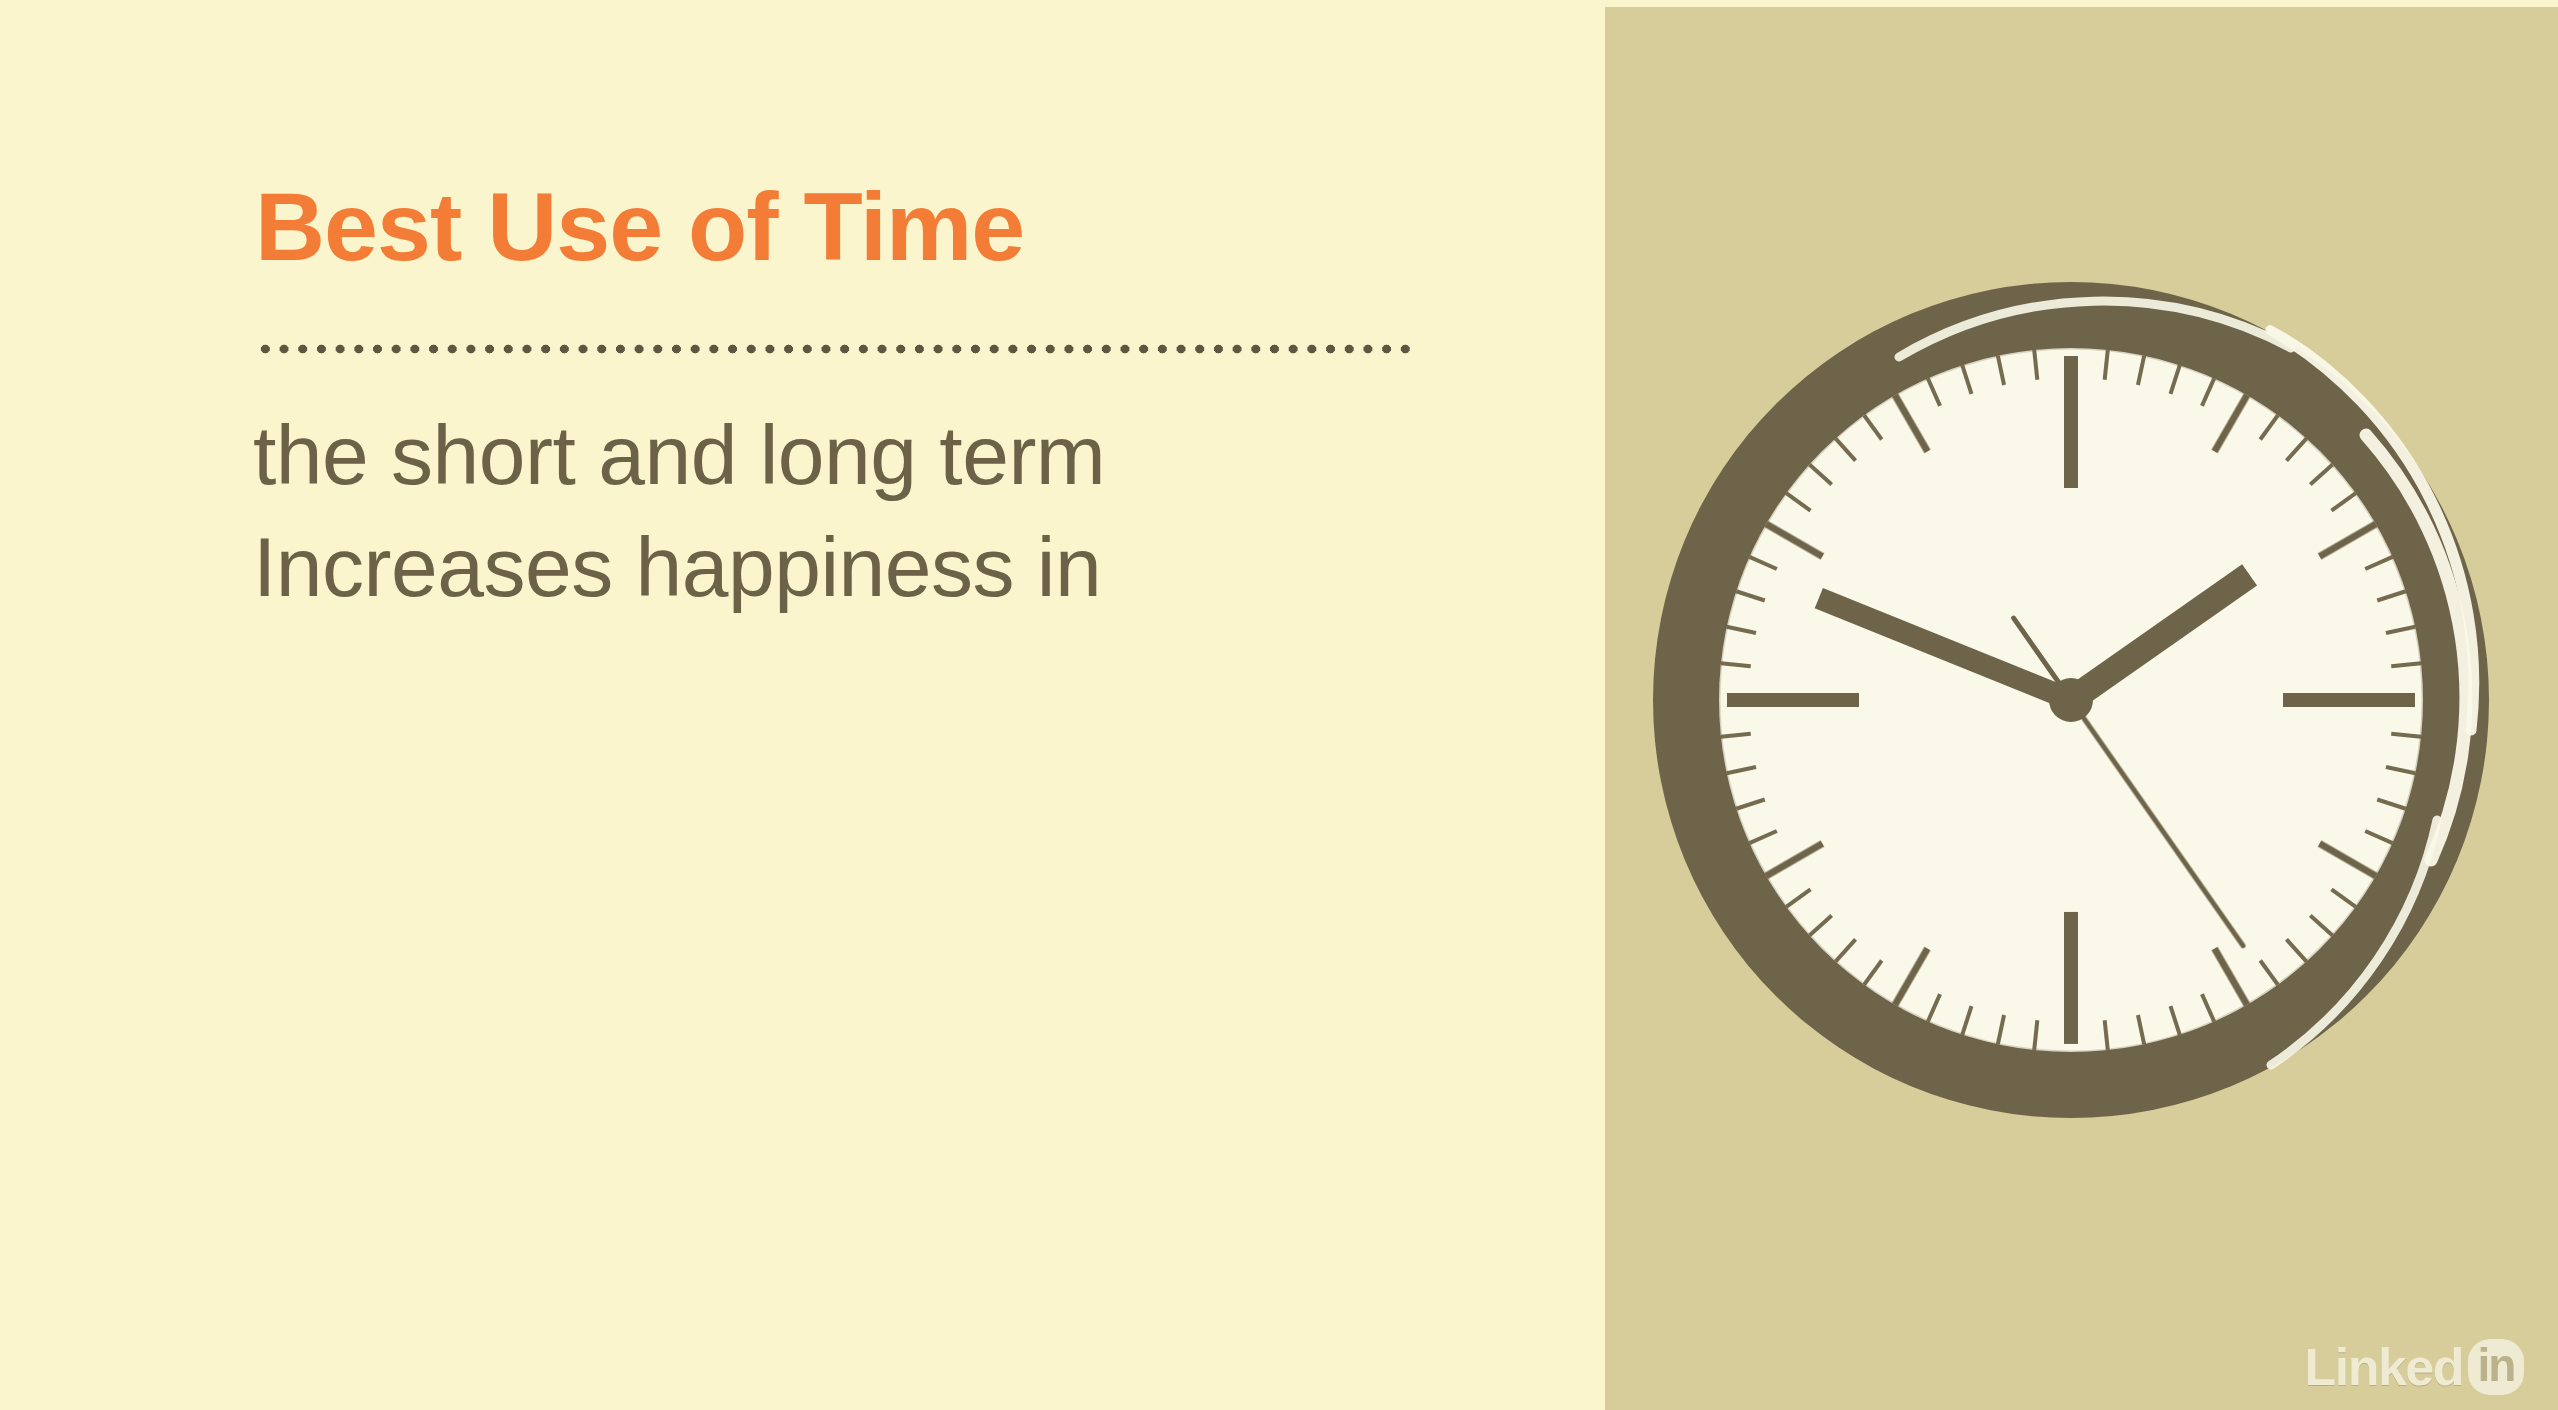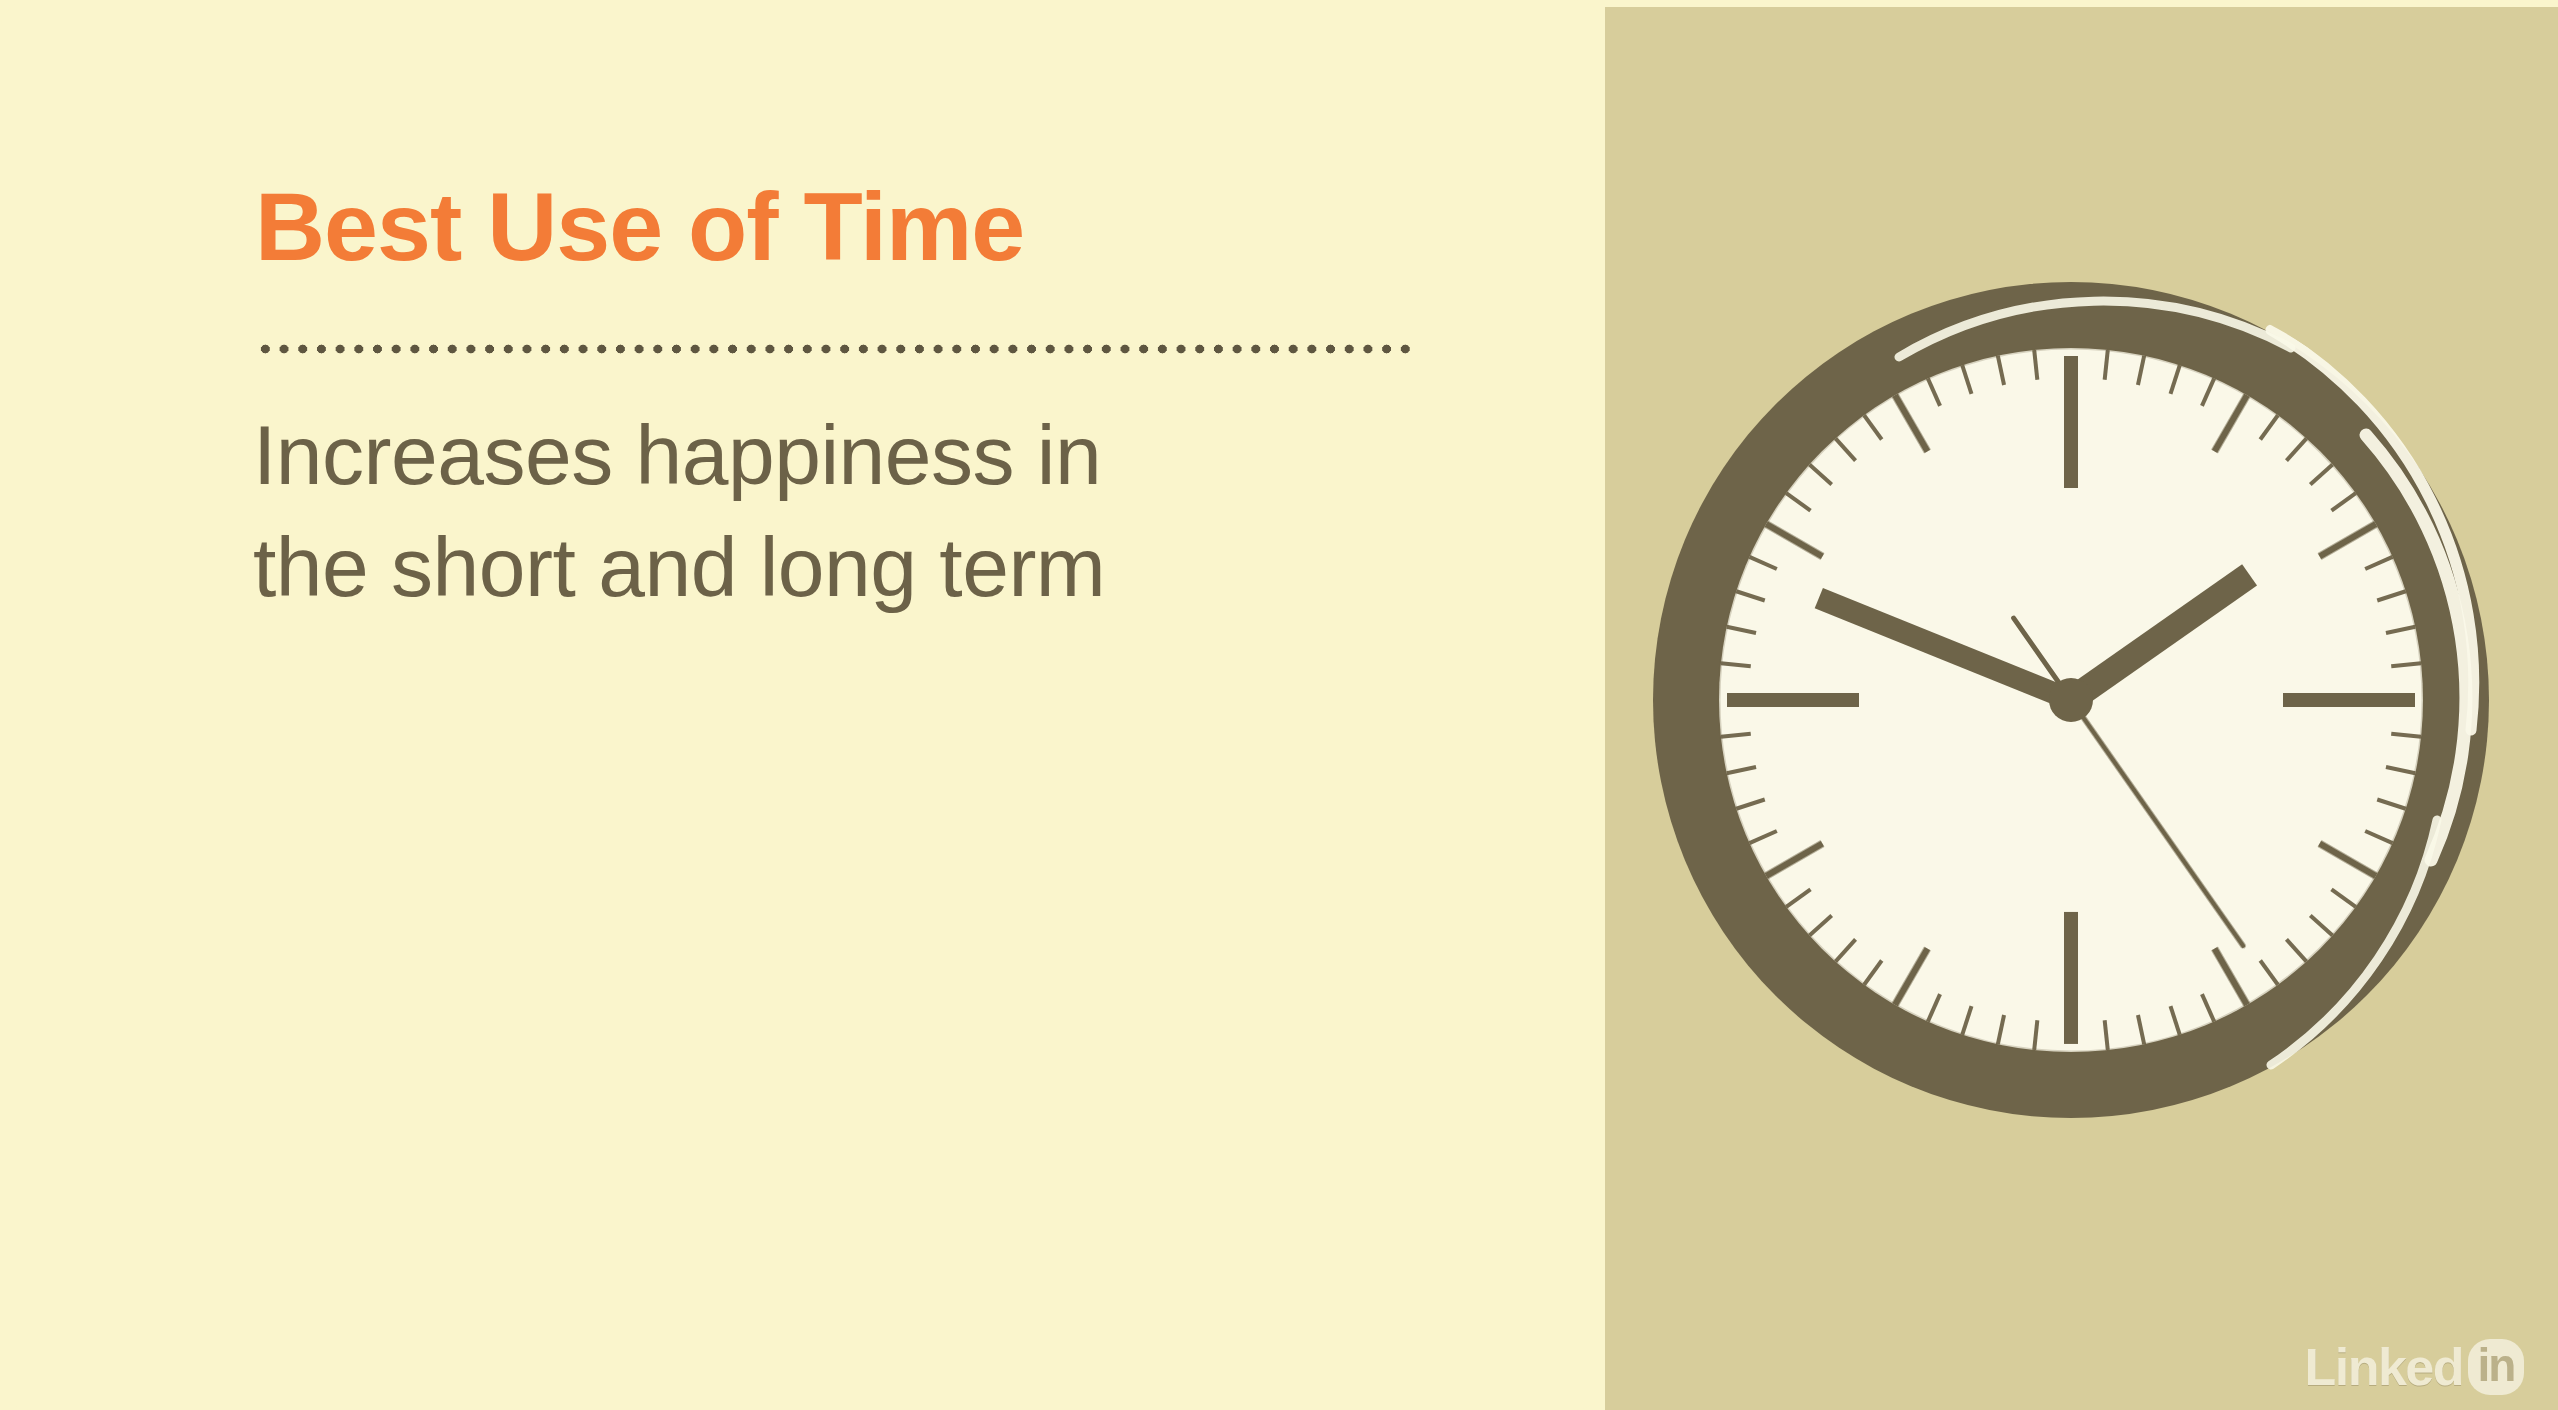--- a/index.html
+++ b/index.html
@@ -135,22 +135,22 @@
 
   <div class="left-panel">
 
     <div class="title">Best Use of Time</div>
 
     <div class="dotted-rule">
       <span class="dots"></span>
     </div>
 
     <div class="subtitle">
+      <span class="line">the short and long term</span>
       <span class="line">Increases happiness in</span>
-      <span class="line">the short and long term</span>
     </div>
 
   </div>
 
   <div class="right-panel">
 
     <div class="clock-wrap">
       <svg viewBox="0 0 880 880" xmlns="http://www.w3.org/2000/svg">
         <defs>
           <clipPath id="bezelClip">

